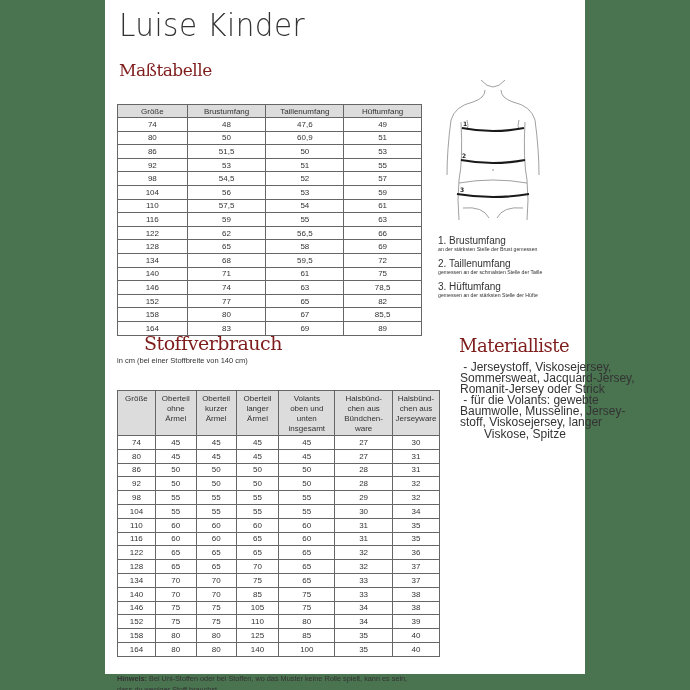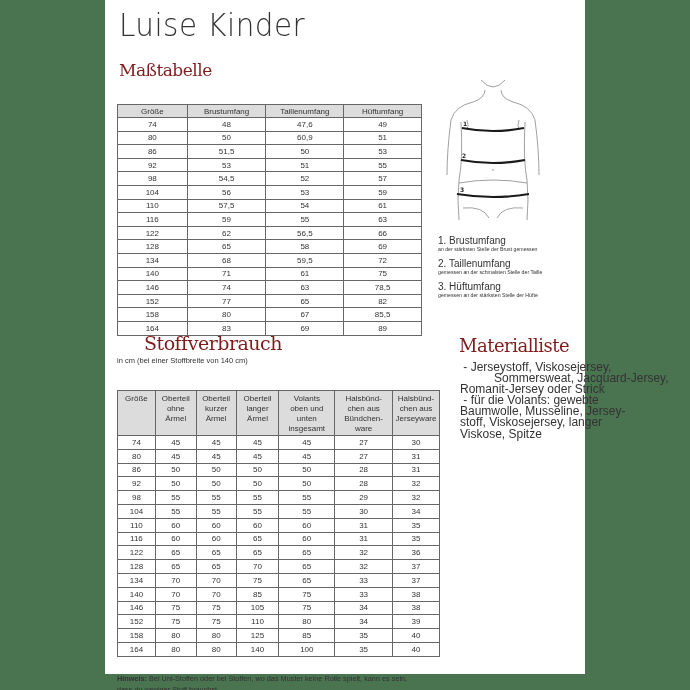--- a/index.html
+++ b/index.html
@@ -498,22 +498,22 @@
   </table>
 
   <div class="hint" style="top: 673px;">
     <b>Hinweis:</b><span> Bei Uni-Stoffen oder bei Stoffen, wo das Muster keine Rolle spielt, kann es sein, dass du weniger Stoff brauchst.</span>
   </div>
 
   <div class="section-heading h-mat">Materialliste</div>
 
   <div class="mat-list" id="mat-list">
       <div style="white-space: pre;"> - Jerseystoff, Viskosejersey,</div>
-      <div style="white-space: pre; margin-left: 34px;">Sommersweat, Jacquard-Jersey,</div>
+      <div style="white-space: pre;">Sommersweat, Jacquard-Jersey,</div>
       <div style="white-space: pre;">Romanit-Jersey oder Strick</div>
       <div style="white-space: pre;"> - für die Volants: gewebte</div>
       <div style="white-space: pre;">Baumwolle, Musseline, Jersey-</div>
       <div style="white-space: pre;">stoff, Viskosejersey, langer</div>
-      <div style="white-space: pre;">Viskose, Spitze</div>
+      <div style="white-space: pre; margin-left: 24px;">Viskose, Spitze</div>
     </div>
 
 
 </div>
 
 </body></html>

